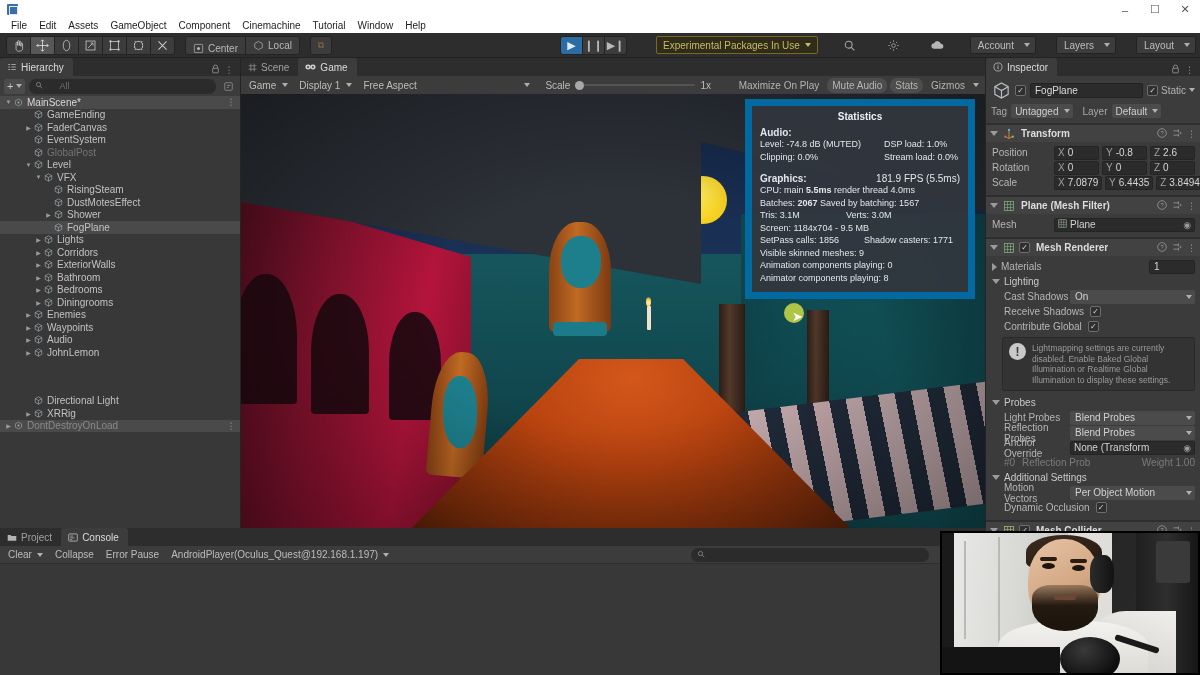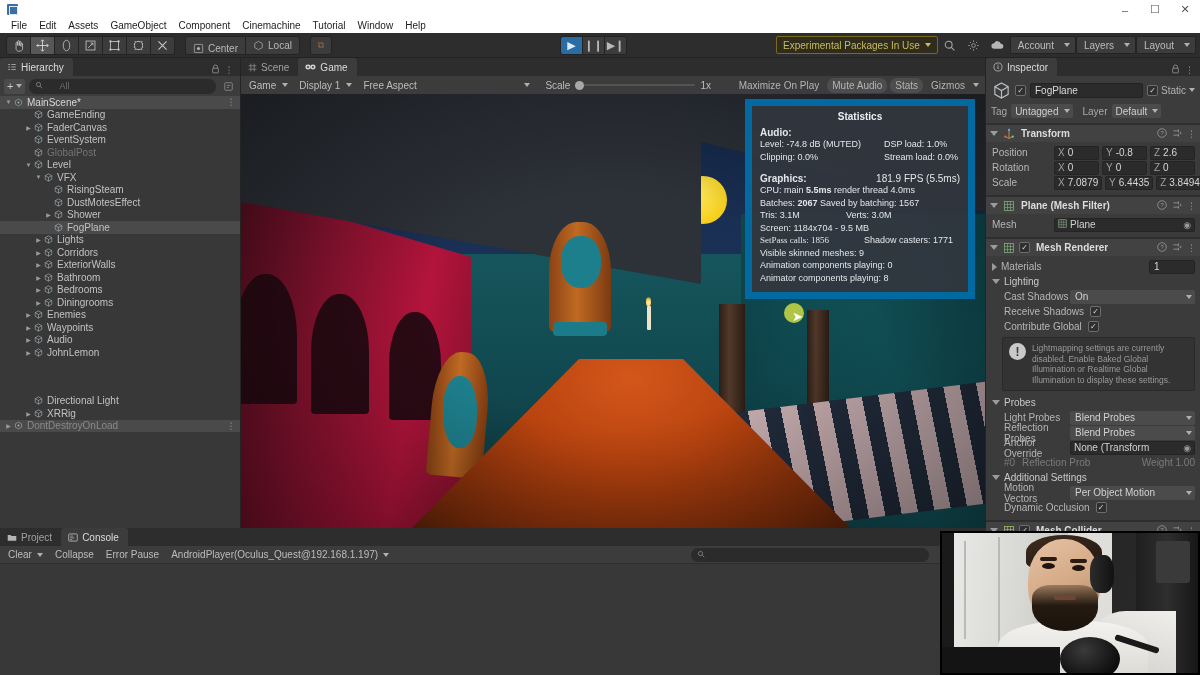--- a/index.html
+++ b/index.html
@@ -67,21 +67,21 @@
     display:flex; align-items:center; justify-content:center; color:#8c6b4a; font-size:9px;
   }
   .playgrp { position:absolute; left:560px; display:flex; }
   .playbtn {
     width:23px; height:19px; display:flex; align-items:center; justify-content:center;
     background:#3c3c3c; border:1px solid #232323; color:#b9b9b9; margin-left:-1px;
   }
   .playbtn.first { border-radius:3px 0 0 3px; margin-left:0; }
   .playbtn.last { border-radius:0 3px 3px 0; }
   .playbtn.active { background:#2b6ca3; color:#d9ecff; }
-  .tb-right { position:absolute; right:4px; display:flex; align-items:center; gap:0; }
+  .tb-right { position:absolute; right:4px; display:flex; align-items:center; gap:20px; }
   .exp-pkg {
     height:18px; padding:0 6px; display:flex; align-items:center; gap:5px;
     border:1px solid #7a6a20; border-radius:2px; background:#2f2c1b;
     color:#c9bb63; font-size:10px; white-space:nowrap;
   }
   .iconbtn {
     width:24px; height:18px; display:flex; align-items:center; justify-content:center;
     background:transparent; color:#a8a8a8;
   }
   .dropbtn {
@@ -927,21 +927,21 @@
         </div>
         <div class="stats-line">
           <span>Batches: </span><span class="b">2067</span><span>  Saved by batching: 1567</span>
         </div>
         <div class="stats-row">
           <div class="c1" style="width:86px;">Tris: 3.1M</div>
           <div class="c2">Verts: 3.0M</div>
         </div>
         <div class="stats-line">Screen: 1184x704 - 9.5 MB</div>
         <div class="stats-row">
-          <div class="c1" style="width:104px;font-family:Liberation Serif, serif;">SetPass calls: 1856</div>
+          <div class="c1" style="width:104px;">SetPass calls: 1856</div>
           <div class="c2">Shadow casters: 1771</div>
         </div>
         <div class="stats-line">Visible skinned meshes: 9</div>
         <div class="stats-line">Animation components playing: 0</div>
         <div class="stats-line">Animator components playing: 8</div>
       </div>
     </div>
   </div>
 
   <div class="divider-v" style="left:985px; top:58px; height:617px;"></div>

